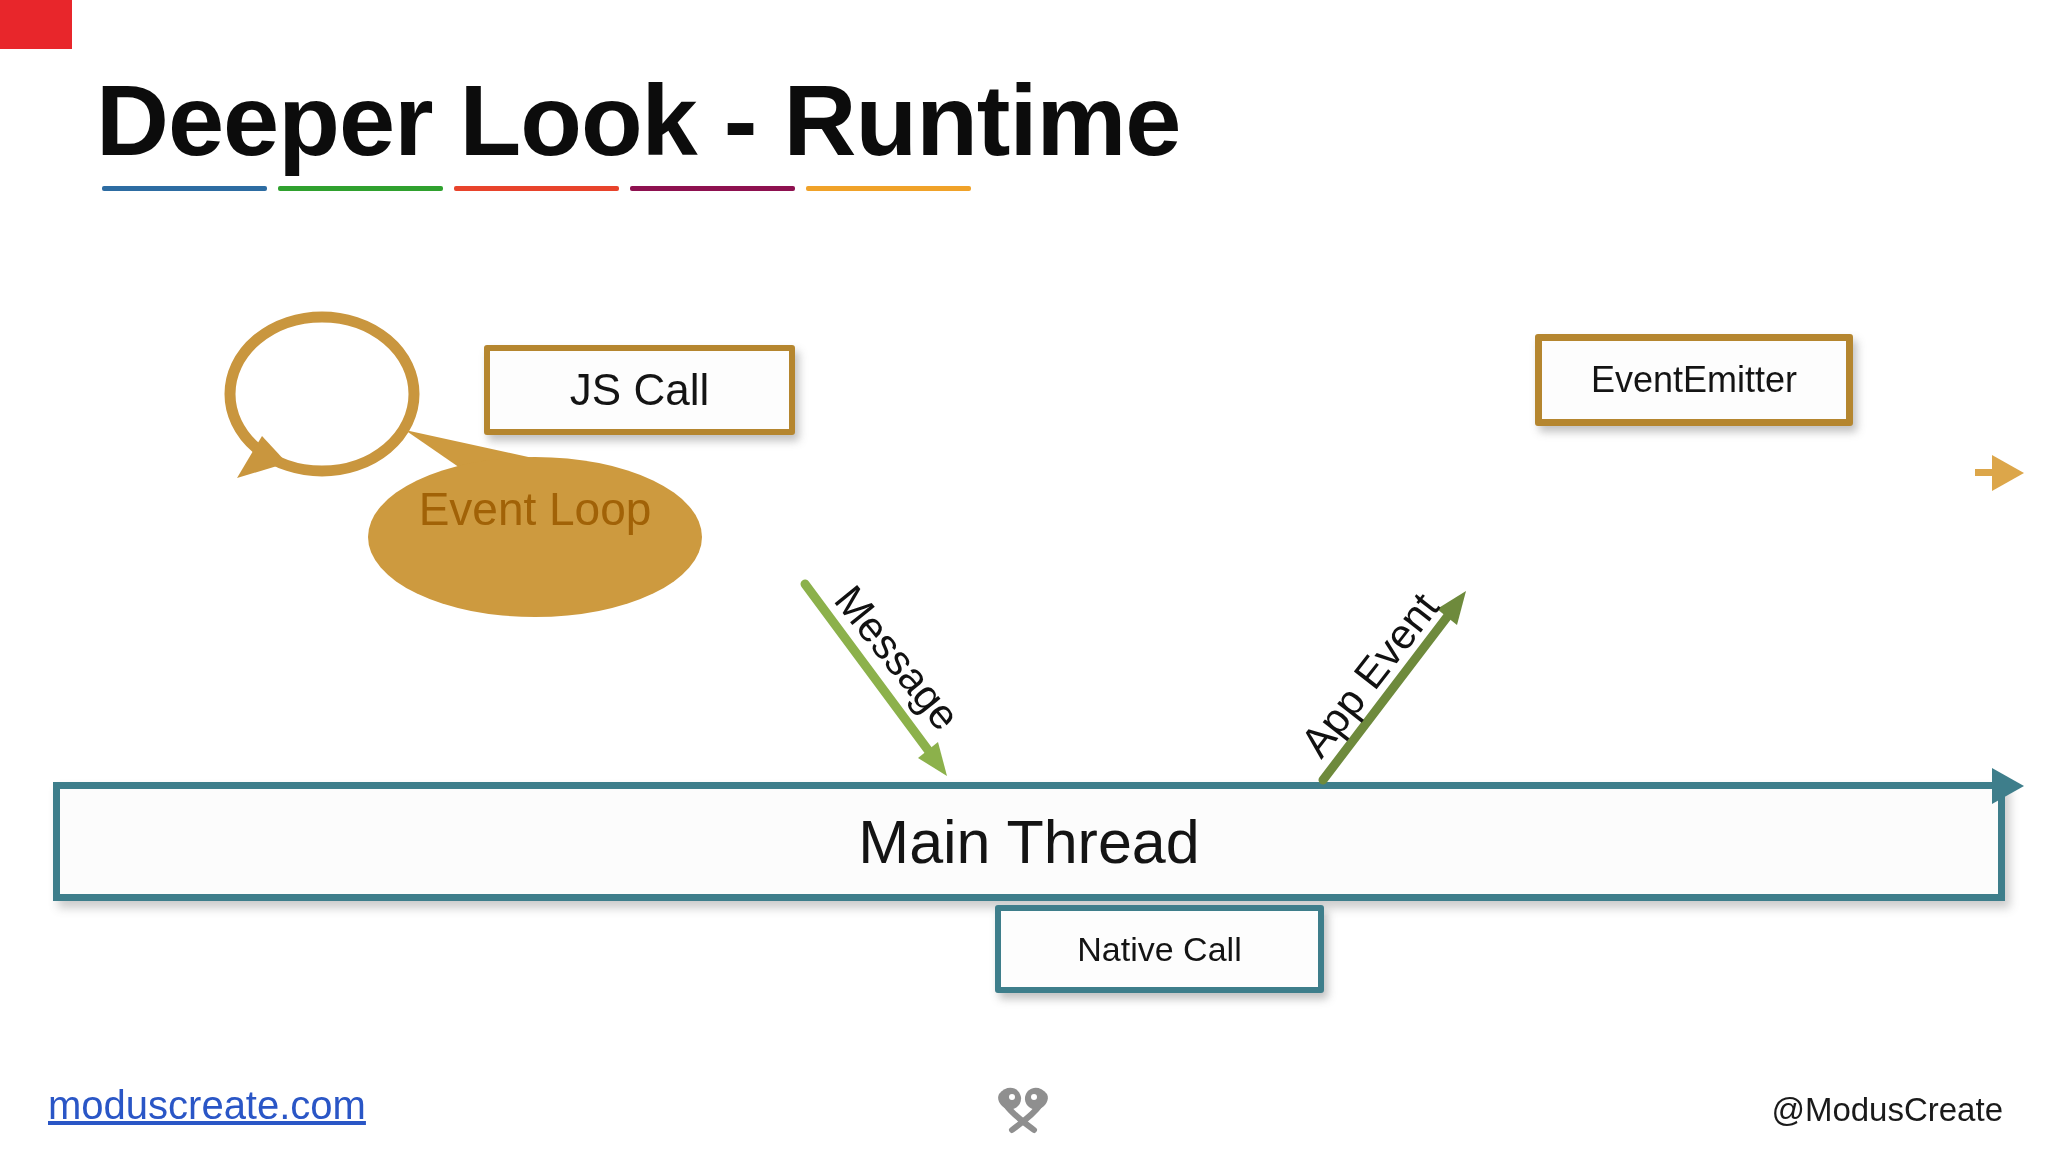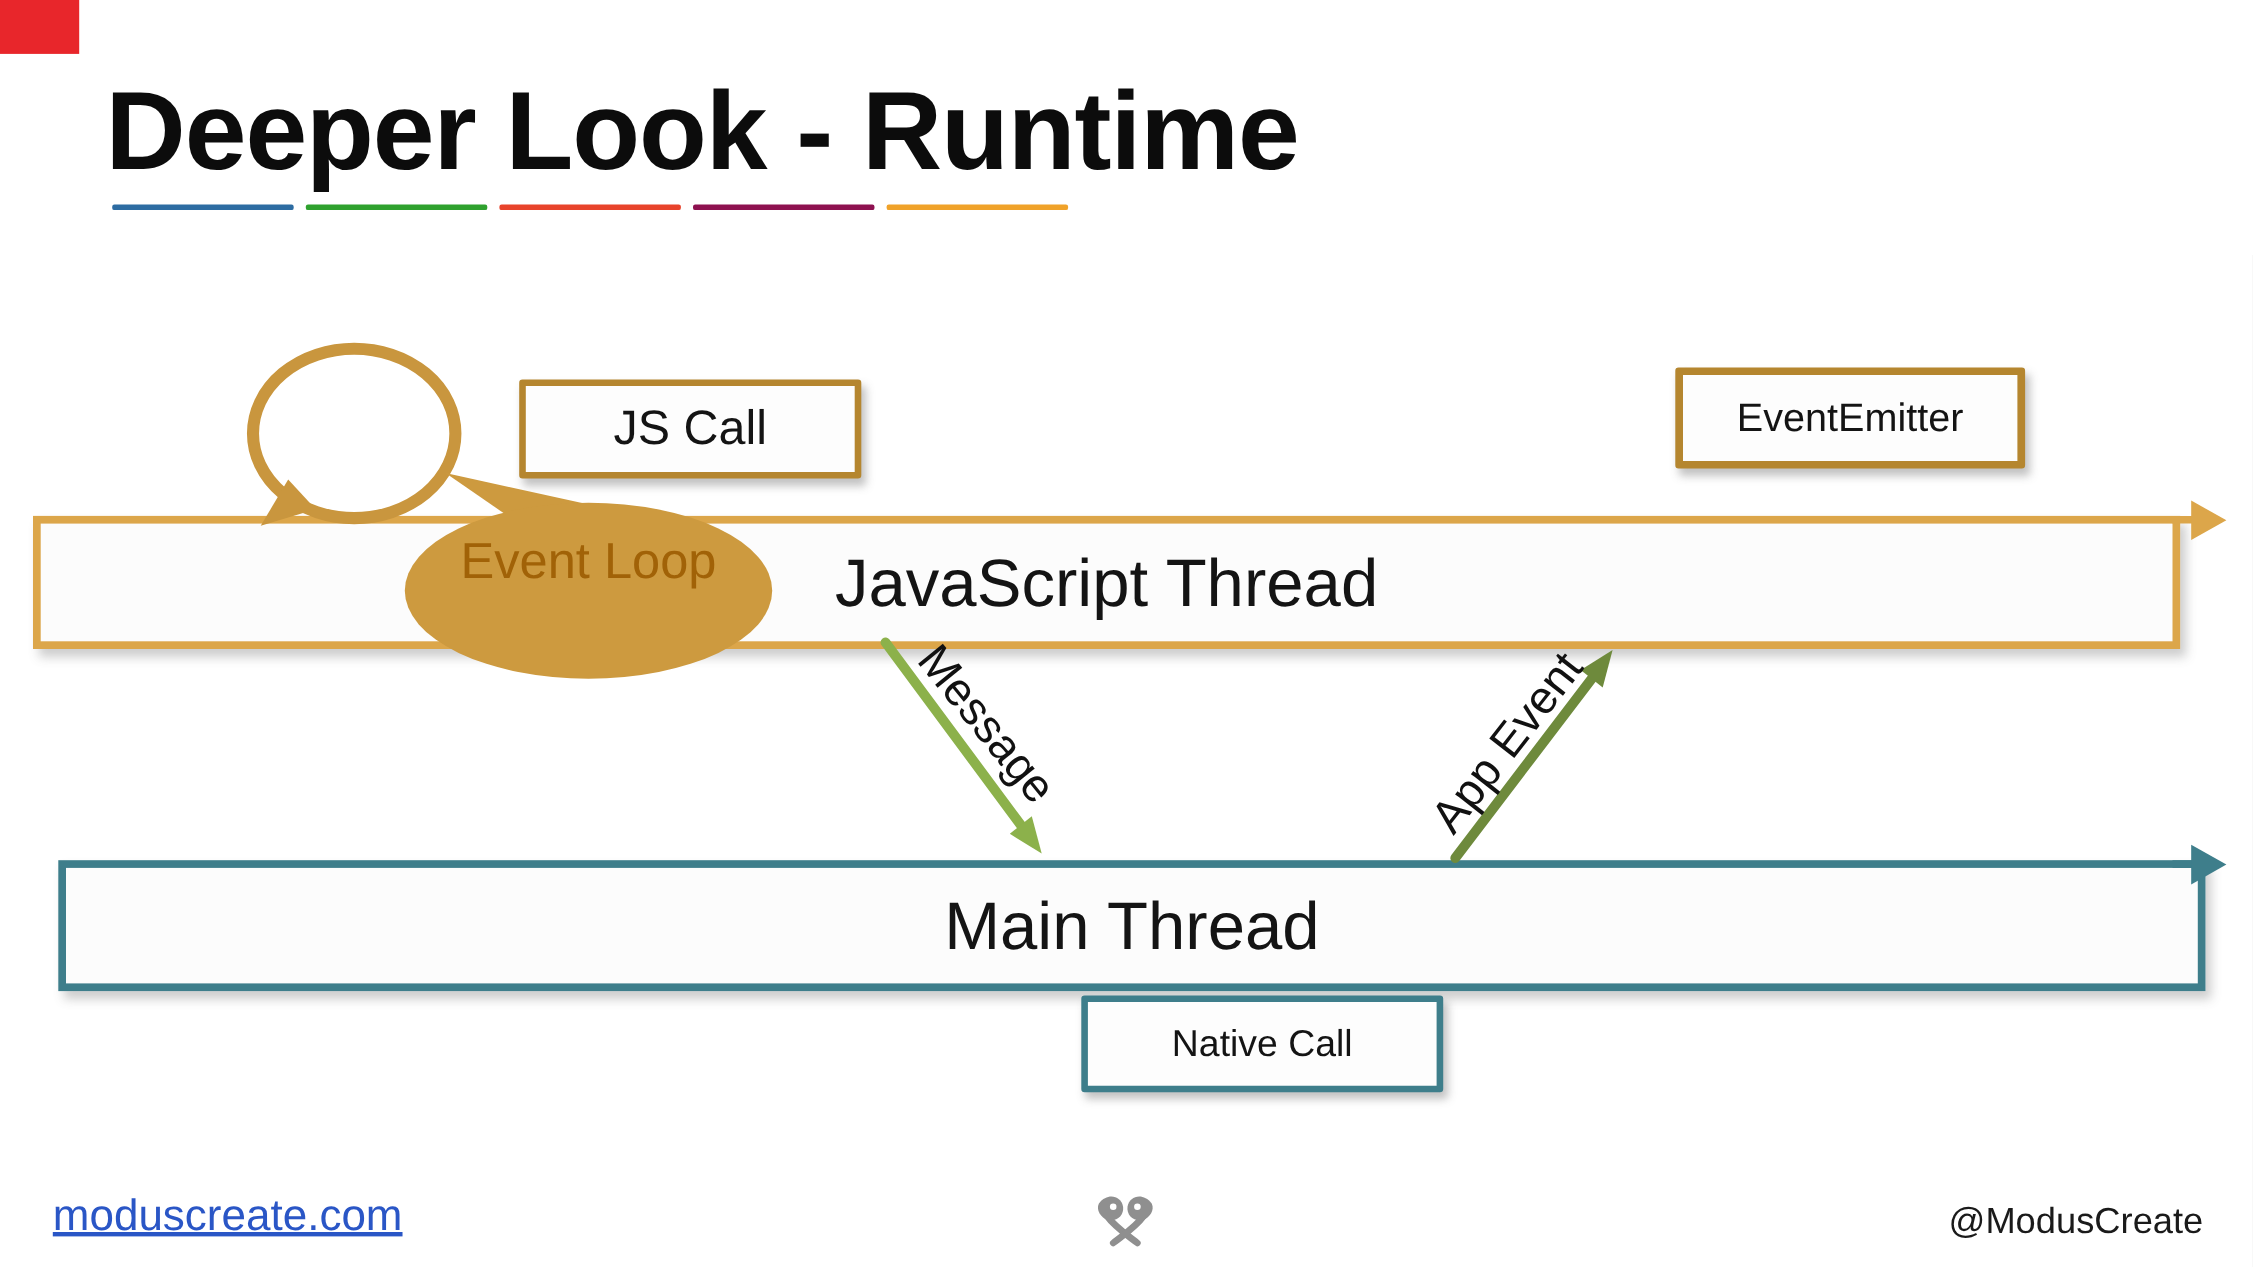--- a/index.html
+++ b/index.html
@@ -11,21 +11,21 @@
   .title {
     position:absolute; left:96px; top:70px; font-size:101px; font-weight:bold;
     color:#0c0c0c; letter-spacing:-1px; line-height:1; white-space:nowrap;
   }
   .underlines { position:absolute; left:102px; top:186px; display:flex; gap:11px; }
   .underlines span { width:165px; height:5px; border-radius:2px; }
 
   .box {
     position:absolute; box-sizing:border-box; background:#fdfdfd; border-radius:3px;
     display:flex; align-items:center; justify-content:center; color:#141414;
-    box-shadow:4px 6px 8px rgba(80,80,80,0.35); z-index:2; white-space:nowrap;
+    box-shadow:4px 6px 8px rgba(80,80,80,0.35); z-index:2; white-space:nowrap;margin-left:12px;
   }
   .box-js-call       { left:472px;  top:345px; width:311px; height:90px; border:6px solid; font-size:44px; }
   .box-event-emitter { left:1523px; top:334px; width:318px; height:92px; border:7px solid; font-size:36px; }
   .box-native-call   { left:983px;  top:905px; width:329px; height:88px; border:6px solid; font-size:34px; }
 
   .thread-bar {
     position:absolute; left:30px; width:1952px; box-sizing:border-box; background:#fcfcfc;
     display:flex; align-items:center; justify-content:center; color:#141414;
     font-size:61px; z-index:1; box-shadow:5px 7px 9px rgba(90,90,90,0.3);
   }
@@ -56,23 +56,20 @@
   <div class="title">Deeper Look - Runtime</div>
 
   <div class="underlines">
     <span style="background-color: rgb(45, 108, 162);"></span>
     <span style="background-color: rgb(47, 161, 46);"></span>
     <span style="background-color: rgb(232, 67, 43);"></span>
     <span style="background-color: rgb(142, 17, 80);"></span>
     <span style="background-color: rgb(240, 162, 41);"></span>
   </div>
 
-  <div class="thread-bar bar-js" style="border-color: rgb(220, 166, 74);">
-    <span>JavaScript Thread</span>
-  </div>
 
   <div class="thread-bar bar-main" style="border-color: rgb(62, 126, 139); margin-left: 23px;">
     <span>Main Thread</span>
   </div>
 
   <div class="box box-js-call" style="border-color: rgb(181, 134, 47);">
     <span>JS Call</span>
   </div>
 
   <div class="box box-event-emitter" style="border-color: rgb(181, 134, 47);">

